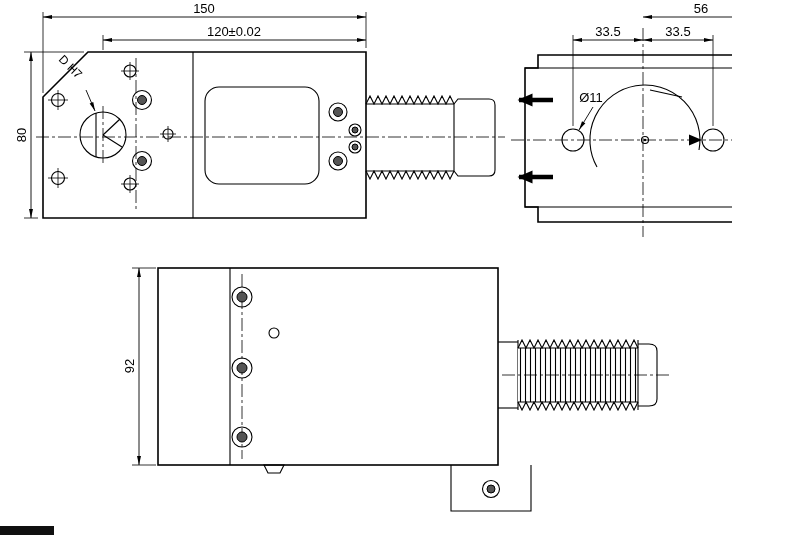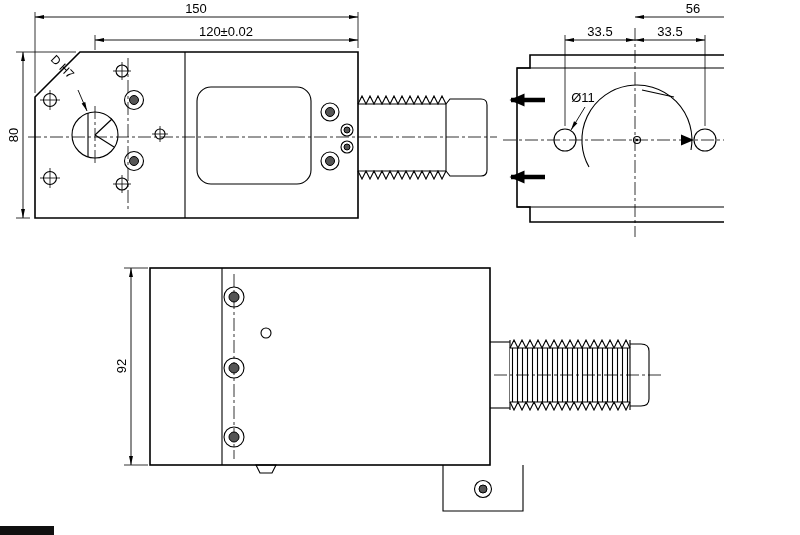--- a/index.html
+++ b/index.html
@@ -1,17 +1,17 @@
 <!DOCTYPE html>
 <html><head>
 <meta charset="utf-8">
 <style>
   html,body{margin:0;padding:0;background:#fff;}
   .stage{position:relative;width:724px;height:535px;background:#ffffff;overflow:hidden;
-         font-family:"Liberation Sans", sans-serif;}
+         font-family:"Liberation Sans", sans-serif;padding-left:8px;}
   svg{display:block;}
   .outline{stroke:#000;stroke-width:1.6;fill:none;stroke-linejoin:miter;}
   .thin{stroke:#000;stroke-width:1.1;fill:none;}
   .dimline{stroke:#000;stroke-width:0.9;fill:none;}
   .extline{stroke:#000;stroke-width:0.8;fill:none;}
   .cline{stroke:#000;stroke-width:0.8;fill:none;stroke-dasharray:13 3 3 3;}
   .dimtext{font:13px "Liberation Sans", sans-serif;fill:#000;text-anchor:middle;}
   .smalltext{font:12px "Liberation Sans", sans-serif;fill:#000;}
   .boldline{stroke:#000;stroke-width:4.5;fill:none;}
   .darkring{stroke:#000;stroke-width:1;fill:#555;}

